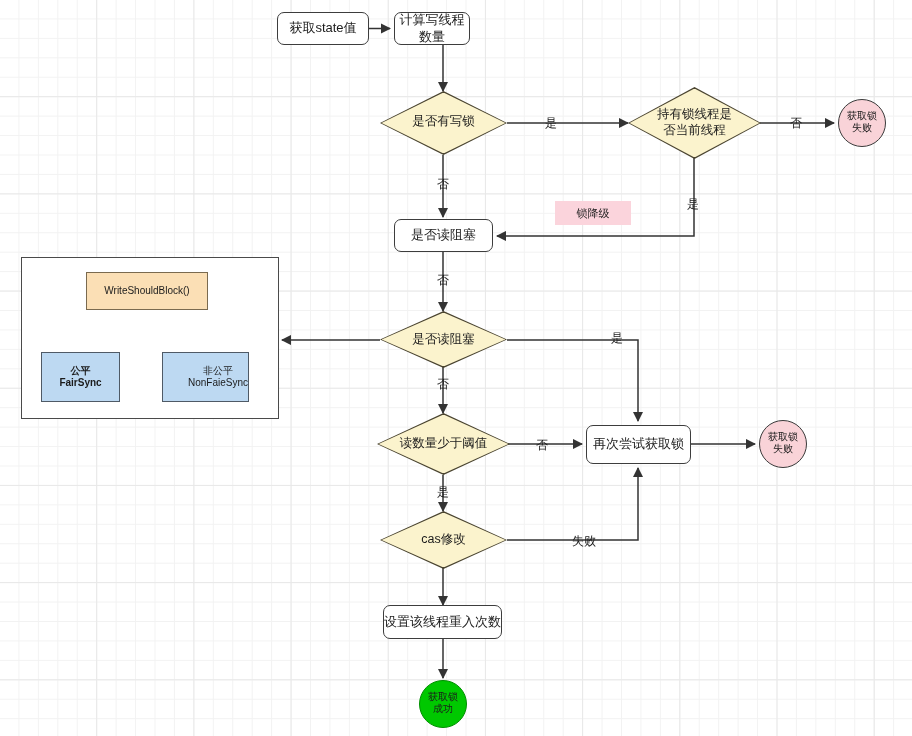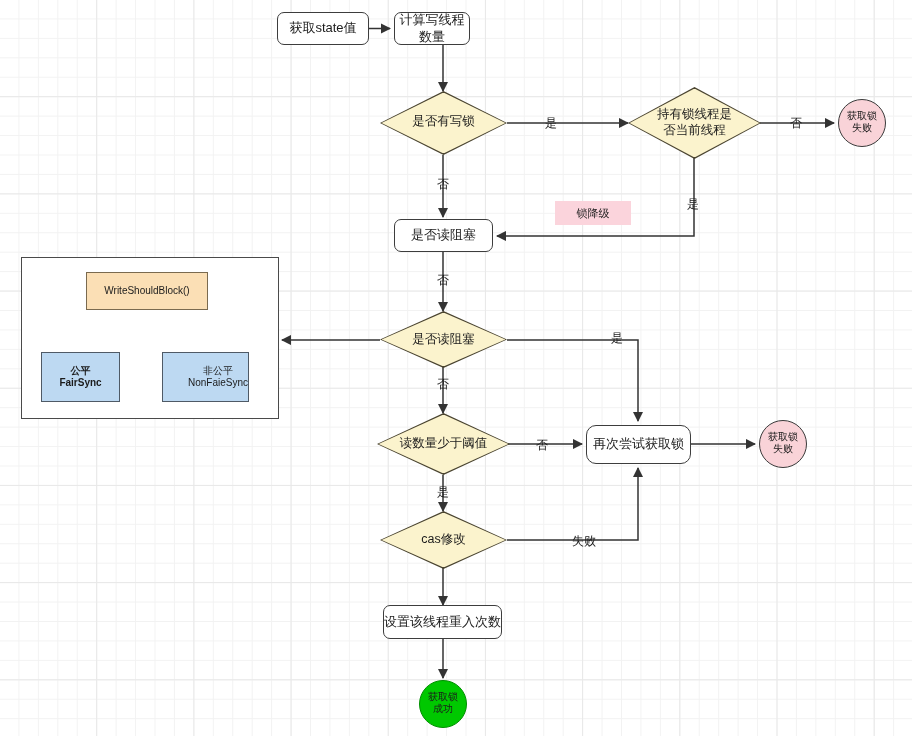--- a/index.html
+++ b/index.html
@@ -215,21 +215,21 @@
     <div class="fill2"></div>
     <span class="lbl">读数量少于阈值</span>
   </div>
 
   <div class="dia2" style="left:380px; top:311px; width:127px; height:57px;">
     <div class="fill"></div>
     <div class="fill2"></div>
     <span class="lbl">是否读阻塞</span>
   </div>
 
-  <div class="node box" style="left:586px; top:425px; width:105px; height:39px;border-radius:10px;">
+  <div class="node box" style="left:586px; top:425px; width:105px; height:39px;">
     <span>再次尝试获取锁</span>
   </div>
 
   <div class="circle pink" style="left:759px; top:420px; width:48px; height:48px;">
     <span>获取锁
 失败</span>
   </div>
 
   <div class="dia2" style="left:380px; top:511px; width:127px; height:58px;">
     <div class="fill"></div>

